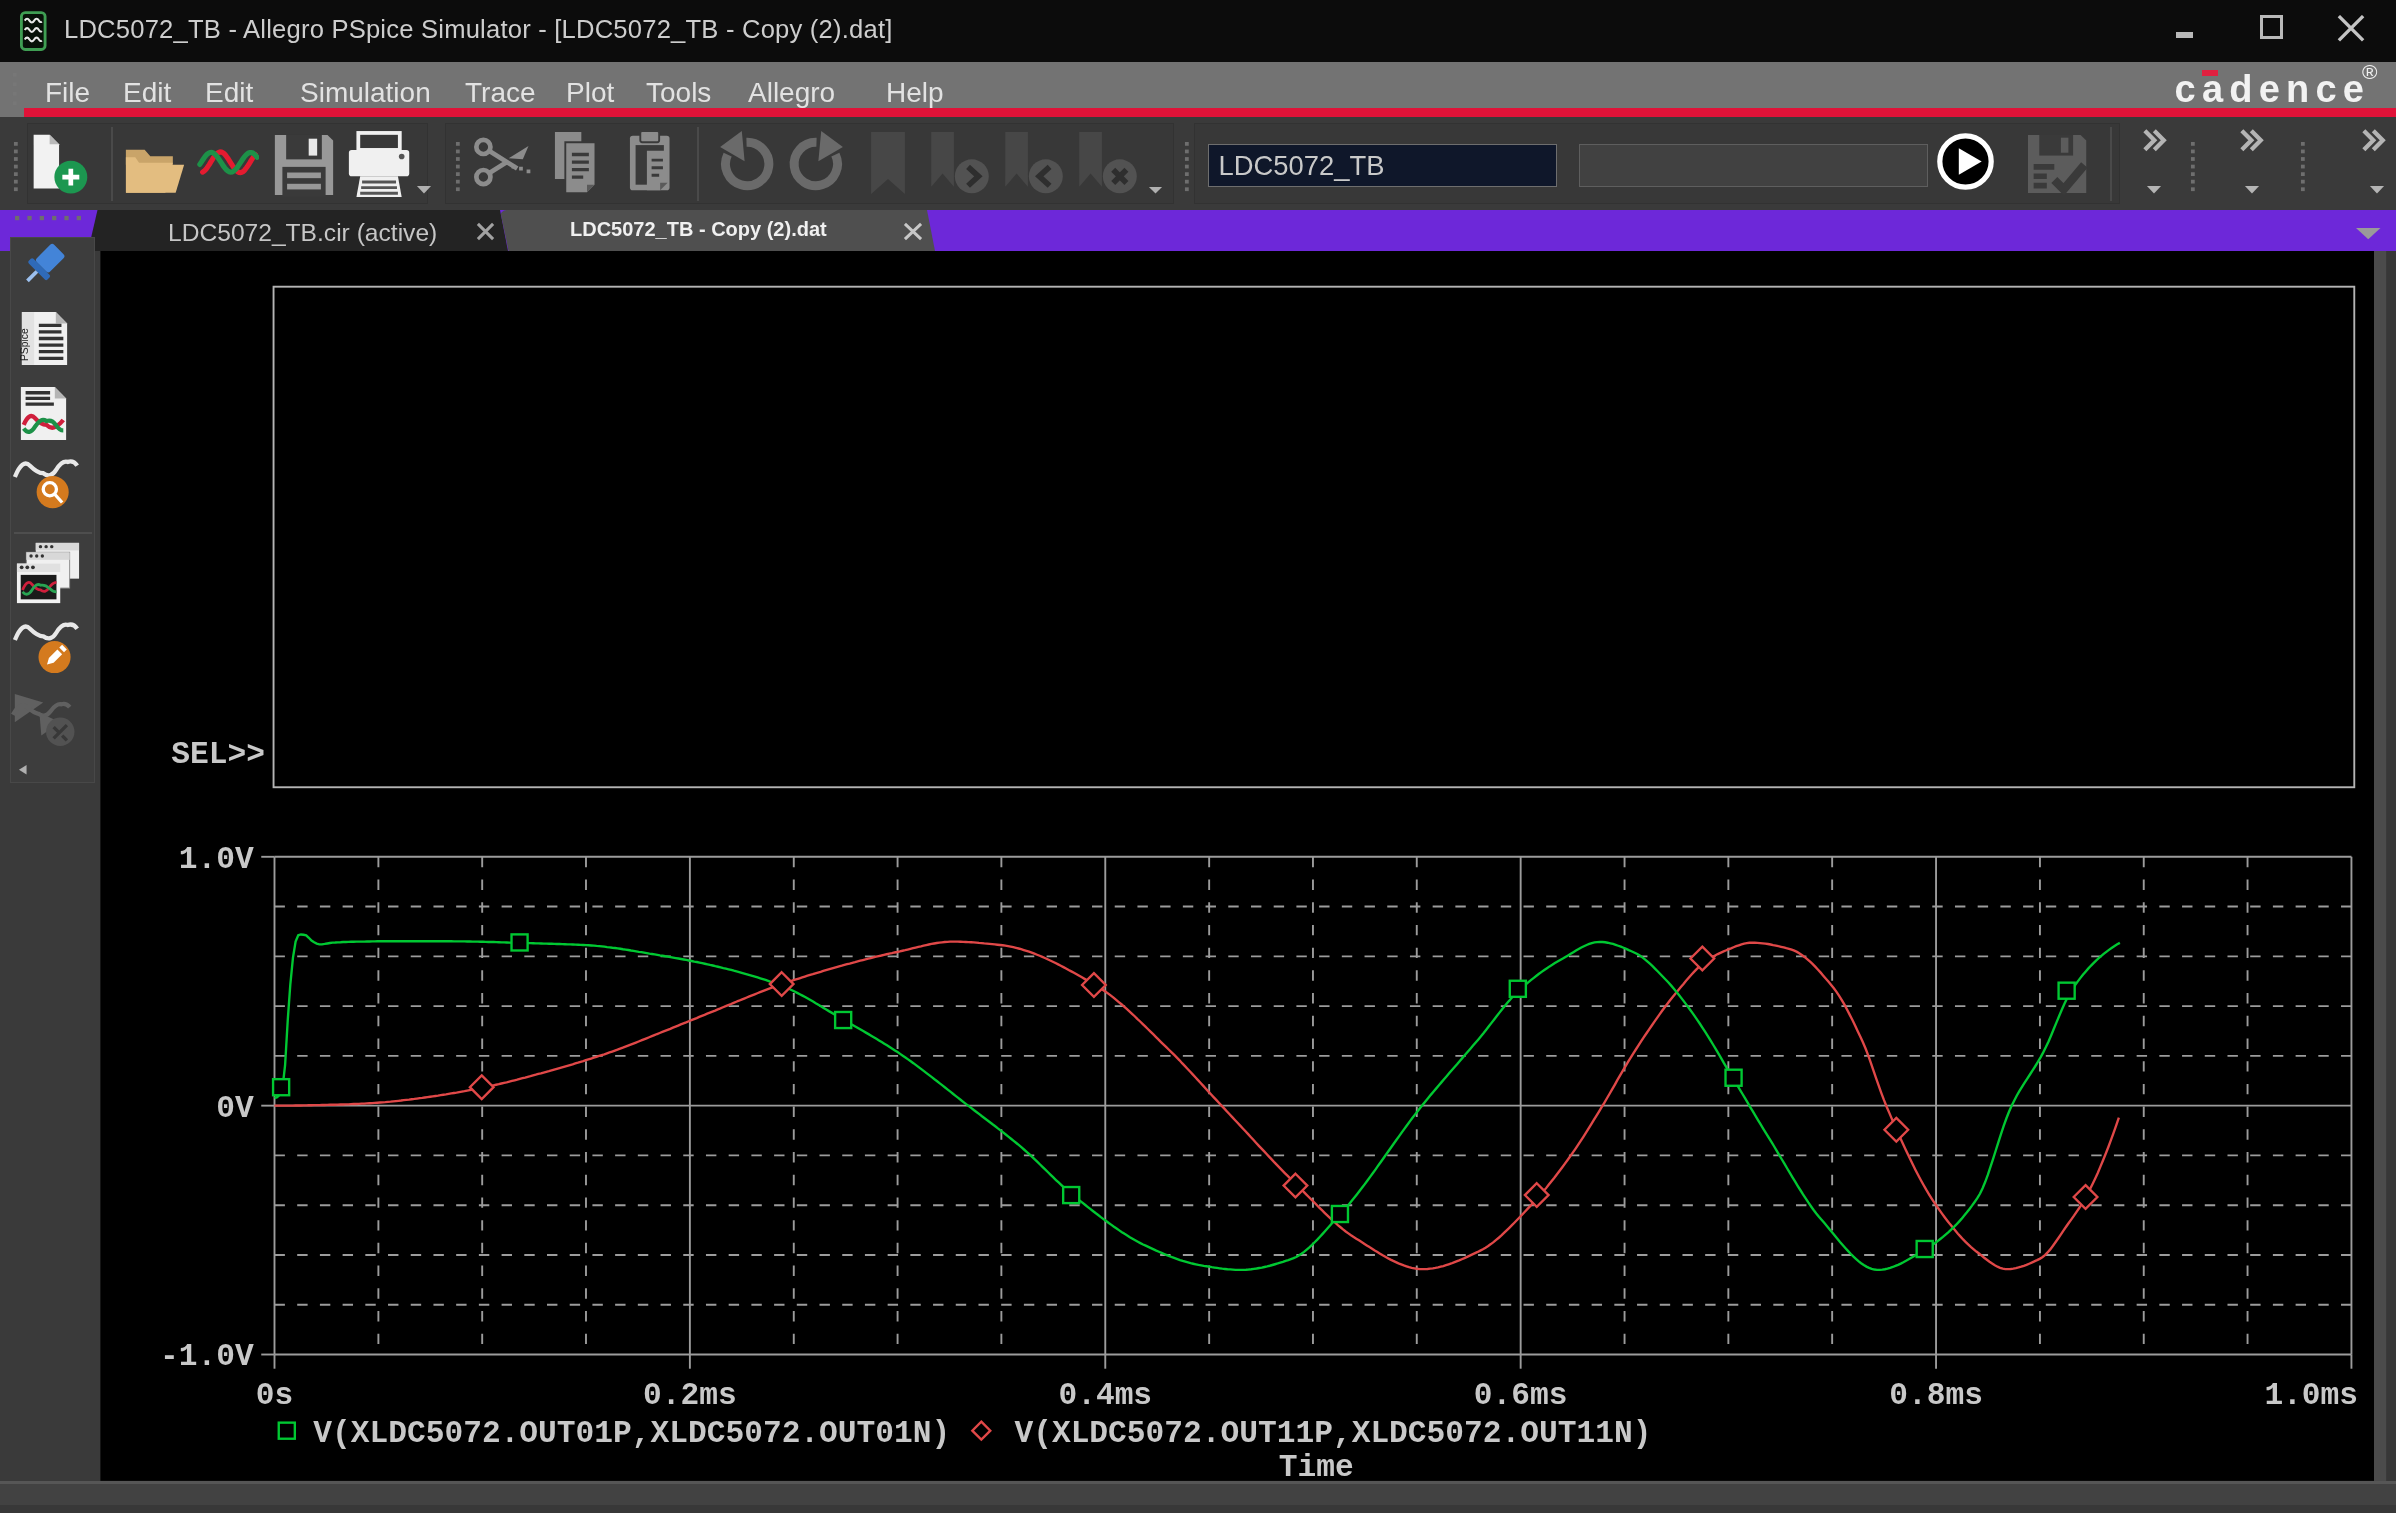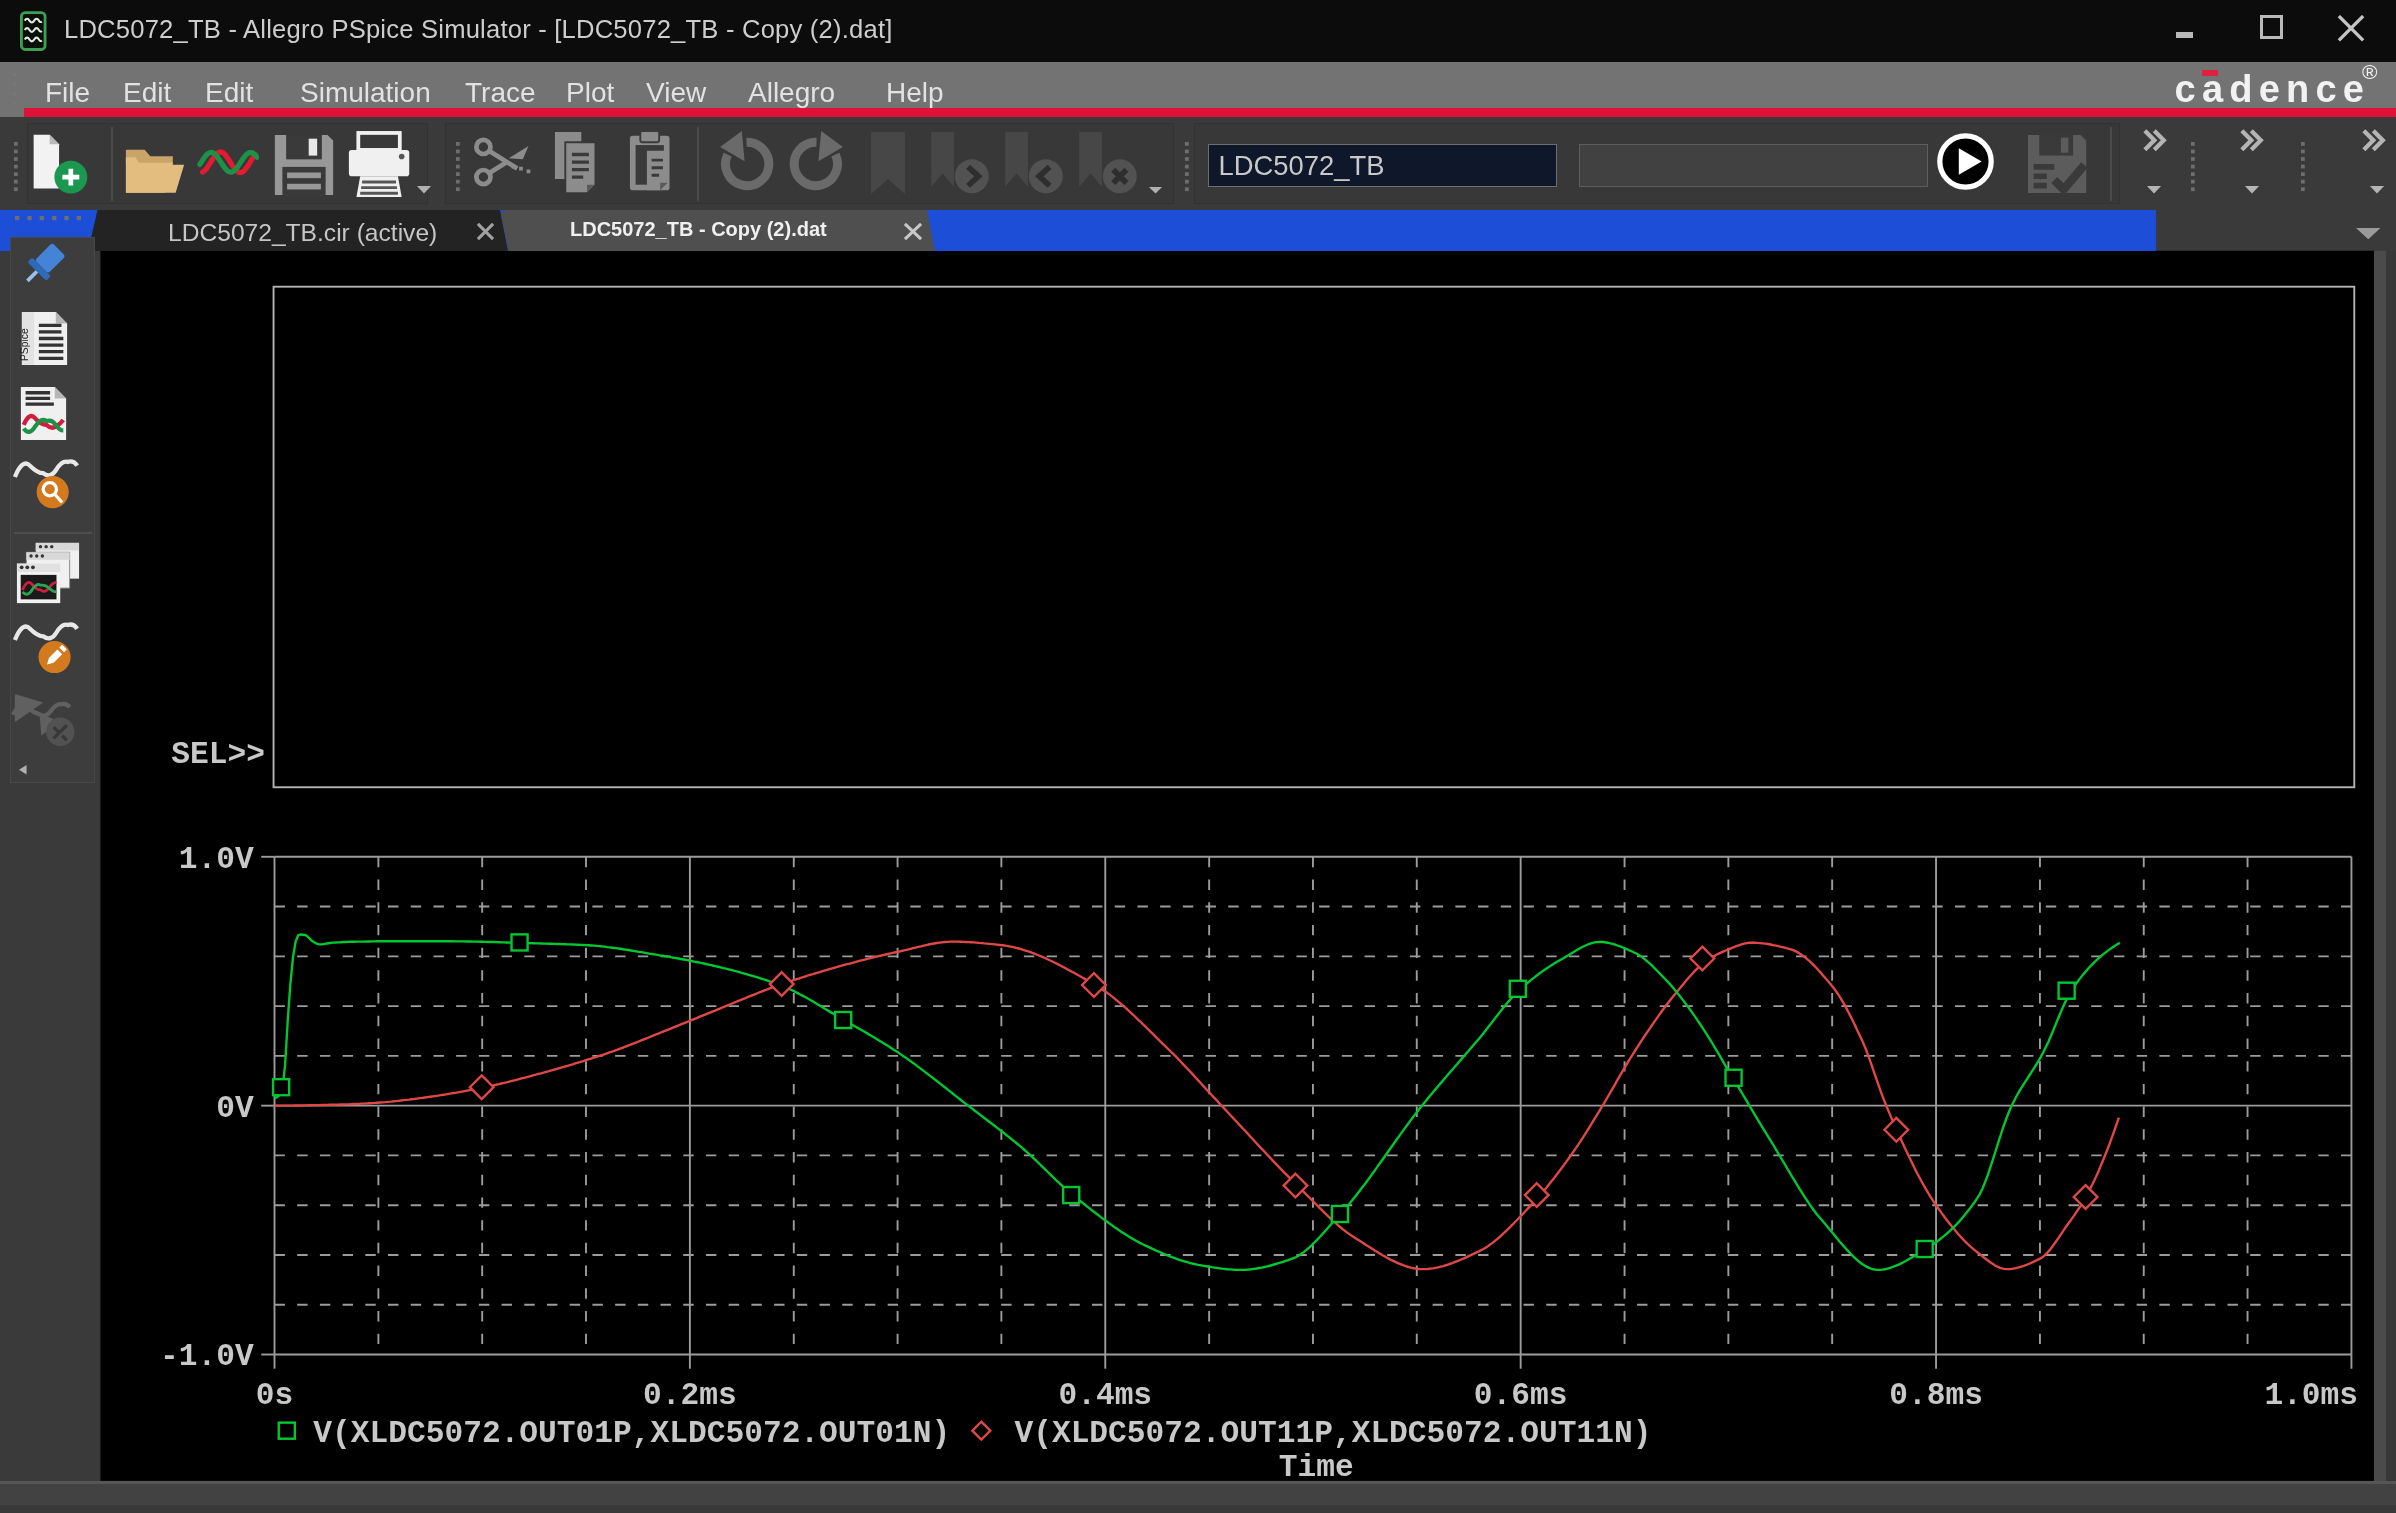--- a/index.html
+++ b/index.html
@@ -27,21 +27,21 @@
         <rect x="2" y="10" width="4" height="4" fill="#777"></rect>
         <rect x="2" y="20" width="4" height="4" fill="#777"></rect>
         <rect x="2" y="30" width="4" height="4" fill="#777"></rect>
       </svg>
       <div class="abs" style="left:45px;top:15px;font-size:28px;color:#e2e2e2">File</div>
       <div class="abs" style="left:123px;top:15px;font-size:28px;color:#e2e2e2">Edit</div>
       <div class="abs" style="left:205px;top:15px;font-size:28px;color:#e2e2e2">Edit</div>
       <div class="abs" style="left:300px;top:15px;font-size:28px;color:#e2e2e2">Simulation</div>
       <div class="abs" style="left:465px;top:15px;font-size:28px;color:#e2e2e2">Trace</div>
       <div class="abs" style="left:566px;top:15px;font-size:28px;color:#e2e2e2">Plot</div>
-      <div class="abs" style="left:646px;top:15px;font-size:28px;color:#e2e2e2">View</div>
+      <div class="abs" style="left:646px;top:15px;font-size:28px;color:#e2e2e2">Tools</div>
       <div class="abs" style="left:748px;top:15px;font-size:28px;color:#e2e2e2">Allegro</div>
       <div class="abs" style="left:886px;top:15px;font-size:28px;color:#e2e2e2">Help</div>
       <div class="abs" style="left:2167px;top:1.9px;width:229px;height:44px">
 <div class="abs" style="left:7.6px;top:3.8px;font-size:38px;font-weight:bold;color:#f2f2f2;letter-spacing:6.2px;font-stretch:condensed">cadence</div>
 <div class="abs" style="left:35px;top:5.7px;width:16px;height:6.6px;background:#e02040"></div>
 <div class="abs" style="left:195px;top:-3.8px;font-size:21px;color:#f0f0f0">®</div>
 </div>
       <div class="abs" style="left:24px;top:46px;width:2373px;height:8.5px;background:#e01238"></div>
     </div>
 <svg width="2396" height="1513" viewBox="0 0 2532 1599" style="position:absolute;left:0;top:0">
@@ -291,21 +291,21 @@
       <svg class="abs" style="left:2244px;top:68px" width="16" height="9.5" viewBox="0 0 17 10">
         <path d="M1 1 h15 l-7.5 8 z" fill="#b4b4b4"></path>
       </svg>
       <svg class="abs" style="left:2361px;top:11.4px" width="26.5" height="24.6" viewBox="0 0 28 26">
 <path d="M3 3 L13 13 L3 23 M13 3 L23 13 L13 23" stroke="#b4b4b4" stroke-width="4.5" fill="none"></path>
       </svg>
       <svg class="abs" style="left:2369px;top:68px" width="16" height="9.5" viewBox="0 0 17 10">
         <path d="M1 1 h15 l-7.5 8 z" fill="#b4b4b4"></path>
       </svg>
     </div>
-<div class="abs" style="left:0;top:210px;width:2156px;height:41px;background:#1d4ed8">
+<div class="abs" style="left:0;top:210px;width:2396px;height:41px;background:#6d28d9">
       <svg class="abs" style="left:15px;top:3.8px" width="76" height="7.6" viewBox="0 0 80 8">
         <rect x="0" y="2" width="4.5" height="4.5" fill="#6e6e6e"></rect>
         <rect x="13" y="2" width="4.5" height="4.5" fill="#6e6e6e"></rect>
         <rect x="26" y="2" width="4.5" height="4.5" fill="#6e6e6e"></rect>
         <rect x="39" y="2" width="4.5" height="4.5" fill="#6e6e6e"></rect>
         <rect x="52" y="2" width="4.5" height="4.5" fill="#6e6e6e"></rect>
         <rect x="65" y="2" width="4.5" height="4.5" fill="#6e6e6e"></rect>
       </svg>
       <div class="abs" style="left:88px;top:0;width:420px;height:41px;background:#232323;clip-path:polygon(9.5px 0,412px 0,420px 41px,0 41px)"></div>
       <div class="abs" style="left:168px;top:8.5px;font-size:24.6px;color:#c6c6c6;white-space:nowrap">LDC5072_TB.cir (active)</div>

